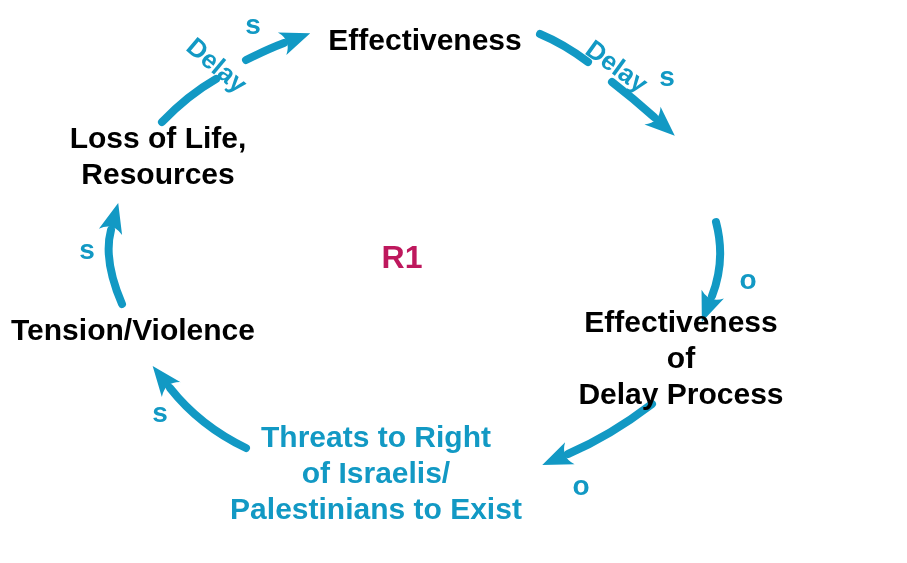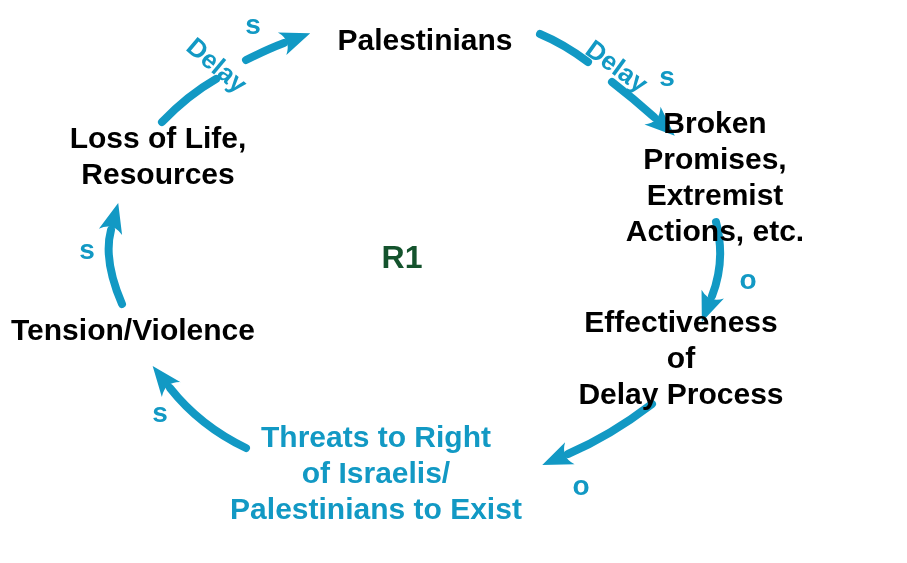--- a/index.html
+++ b/index.html
@@ -61,21 +61,21 @@
     transform: translate(-50%, -50%) rotate(40deg);
   }
   .edge-label.rot36 {
     transform: translate(-50%, -50%) rotate(36deg);
   }
   .loop-label {
     position: absolute;
     transform: translate(-50%, -50%);
     font-size: 32px;
     font-weight: bold;
-    color: #14532d;
+    color: #be185d;
   }
 </style>
 </head>
 <body>
 
 <div class="canvas">
 
   <svg class="arrows" viewBox="0 0 907 563" xmlns="http://www.w3.org/2000/svg">
     <defs>
       <marker id="ah" markerUnits="userSpaceOnUse" markerWidth="34" markerHeight="28" refX="4" refY="14" orient="auto">
@@ -95,24 +95,22 @@
 
     <path class="arrow" d="M 716 222 Q 726 260 712 296" marker-end="url(#ah)"></path>
 
     <path class="arrow" d="M 652 404 Q 610 436 568 454" marker-end="url(#ah)"></path>
 
     <path class="arrow" d="M 246 448 Q 200 426 170 388" marker-end="url(#ah)"></path>
 
     <path class="arrow" d="M 122 304 Q 103 260 111 230" marker-end="url(#ah)"></path>
   </svg>
 
-  <div class="node" style="left:425px; top:40px;">Palestinians</div>
+  <div class="node" style="left:425px; top:40px;">Effectiveness</div>
 
-  <div class="node" style="left:715px; top:177px;">Broken Promises,
-Extremist Actions, etc.</div>
 
   <div class="node" style="left:681px; top:358px;">Effectiveness of
 Delay Process</div>
 
   <div class="node" style="left:133px; top:330px;">Tension/Violence</div>
 
   <div class="node accent-node" style="left:376px; top:473px;">Threats to Right
 of Israelis/
 Palestinians to Exist</div>
 

